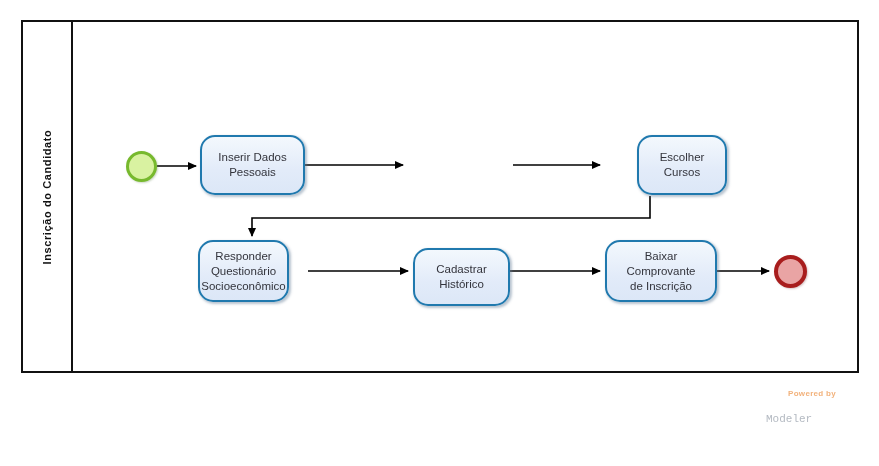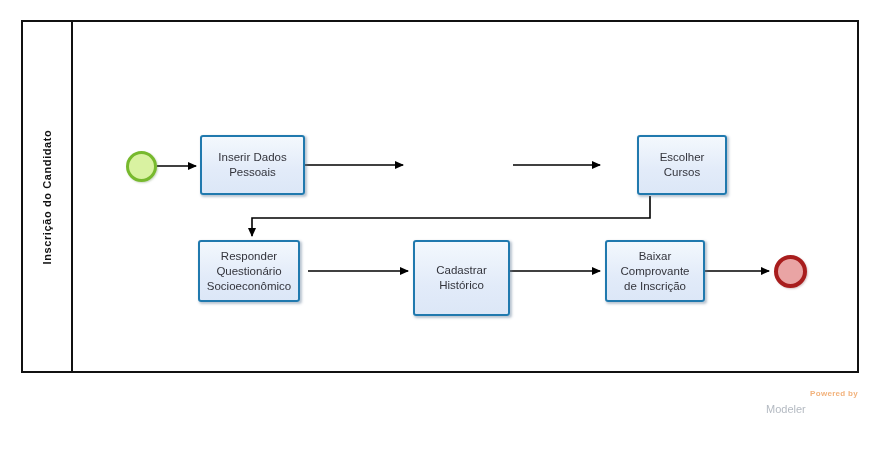--- a/index.html
+++ b/index.html
@@ -16,21 +16,21 @@
     border-right:2px solid #111;
     display:flex;align-items:center;justify-content:center;
   }
   .lane-label{
     transform:rotate(-90deg);white-space:nowrap;
     font-size:11px;font-weight:bold;color:#111;letter-spacing:0.6px;
   }
   .flows{position:absolute;left:0;top:0;width:879px;height:466px;pointer-events:none;}
   .task{
     position:absolute;box-sizing:border-box;
-    border:2px solid #2079ae;border-radius:3px;
+    border:2px solid #2079ae;border-radius:15px;
     background:linear-gradient(180deg,#f3f8fd 0%,#e2ebf9 60%,#dce7f7 100%);
     box-shadow:1.5px 1.5px 2.5px rgba(100,125,150,0.45);
     display:flex;align-items:center;justify-content:center;
   }
   .task span{
     text-align:center;font-size:11.5px;line-height:15px;color:#33343c;
     white-space:pre-line;
   }
   .event{position:absolute;box-sizing:border-box;border-radius:50%;}
   .event.start{
@@ -38,28 +38,28 @@
     border:3px solid #77b92d;background:#d9f2a1;
     box-shadow:1px 1px 2px rgba(110,140,90,0.35);
   }
   .event.end{
     left:774px;top:255px;width:33px;height:33px;
     border:4px solid #a81d1d;background:#e9a4a4;
     box-shadow:1px 1px 2px rgba(140,90,90,0.35);
   }
   .brand{position:absolute;right:21px;top:389px;width:92px;}
   .brand .powered{
-    text-align:right;font-size:8px;font-weight:bold;color:#f2b27c;
+    text-align:center;font-size:8px;font-weight:bold;color:#f2b27c;
     letter-spacing:0.3px;margin-bottom:1px;
   }
   .brand .bizagi{
     font-size:28px;font-weight:bold;color:#f6bd8b;letter-spacing:-1.5px;
     line-height:24px;
   }
-  .brand .modeler{font-size:11px;color:#b4bac2;margin-top:5px;}
+  .brand .modeler{font-size:11px;color:#b4bac2;margin-top:15px;font-family:Liberation Mono, monospace;}
 </style>
 </head>
 <body>
 
 <div class="canvas">
 
   <div class="pool">
     <div class="lane-header">
       <span class="lane-label">Inscrição do Candidato</span>
     </div>
@@ -86,32 +86,32 @@
     <span>Inserir Dados
 Pessoais</span>
   </div>
 
 
   <div class="task" style="left:637px;top:135px;width:90px;height:60px">
     <span>Escolher
 Cursos</span>
   </div>
 
-  <div class="task" style="left:198px;top:240px;width:102px;height:62px">
+  <div class="task" style="left:198px;top:240px;width:91px;height:62px">
     <span>Responder
 Questionário
 Socioeconômico</span>
   </div>
 
-  <div class="task" style="left:413px;top:240px;width:97px;height:76px">
+  <div class="task" style="left:413px;top:248px;width:97px;height:58px">
     <span>Cadastrar
 Histórico</span>
   </div>
 
-  <div class="task" style="left:605px;top:240px;width:100px;height:62px">
+  <div class="task" style="left:605px;top:240px;width:112px;height:62px">
     <span>Baixar
 Comprovante
 de Inscrição</span>
   </div>
 
   <div class="event end"></div>
 
   <div class="brand">
     <div class="powered">Powered by</div>
     <div class="modeler">Modeler</div>

